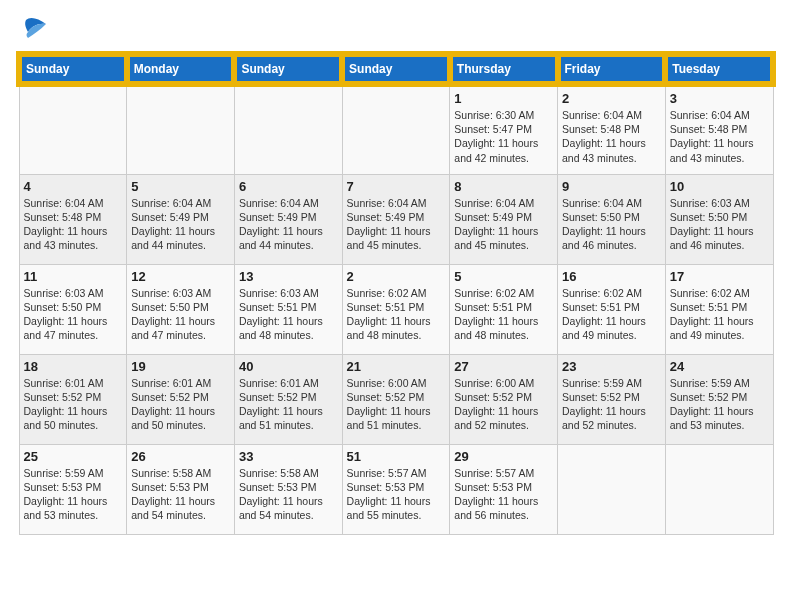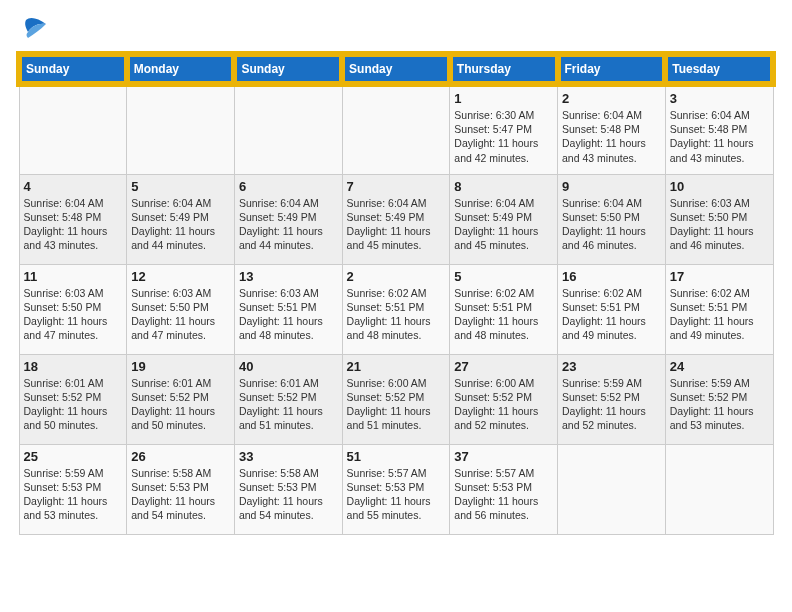--- a/index.html
+++ b/index.html
@@ -333,21 +333,21 @@
 and 54 minutes.</div>
           </td>
           <td>
             <span class="day-num">51</span>
             <div class="day-info" style="white-space: pre-line;">Sunrise: 5:57 AM
 Sunset: 5:53 PM
 Daylight: 11 hours
 and 55 minutes.</div>
           </td>
           <td>
-            <span class="day-num">37</span>
+            <span class="day-num">29</span>
             <div class="day-info" style="white-space: pre-line;">Sunrise: 5:57 AM
 Sunset: 5:53 PM
 Daylight: 11 hours
 and 56 minutes.</div>
           </td>
           <td></td>
           <td></td>
         </tr>
       </tbody>
   </table>

